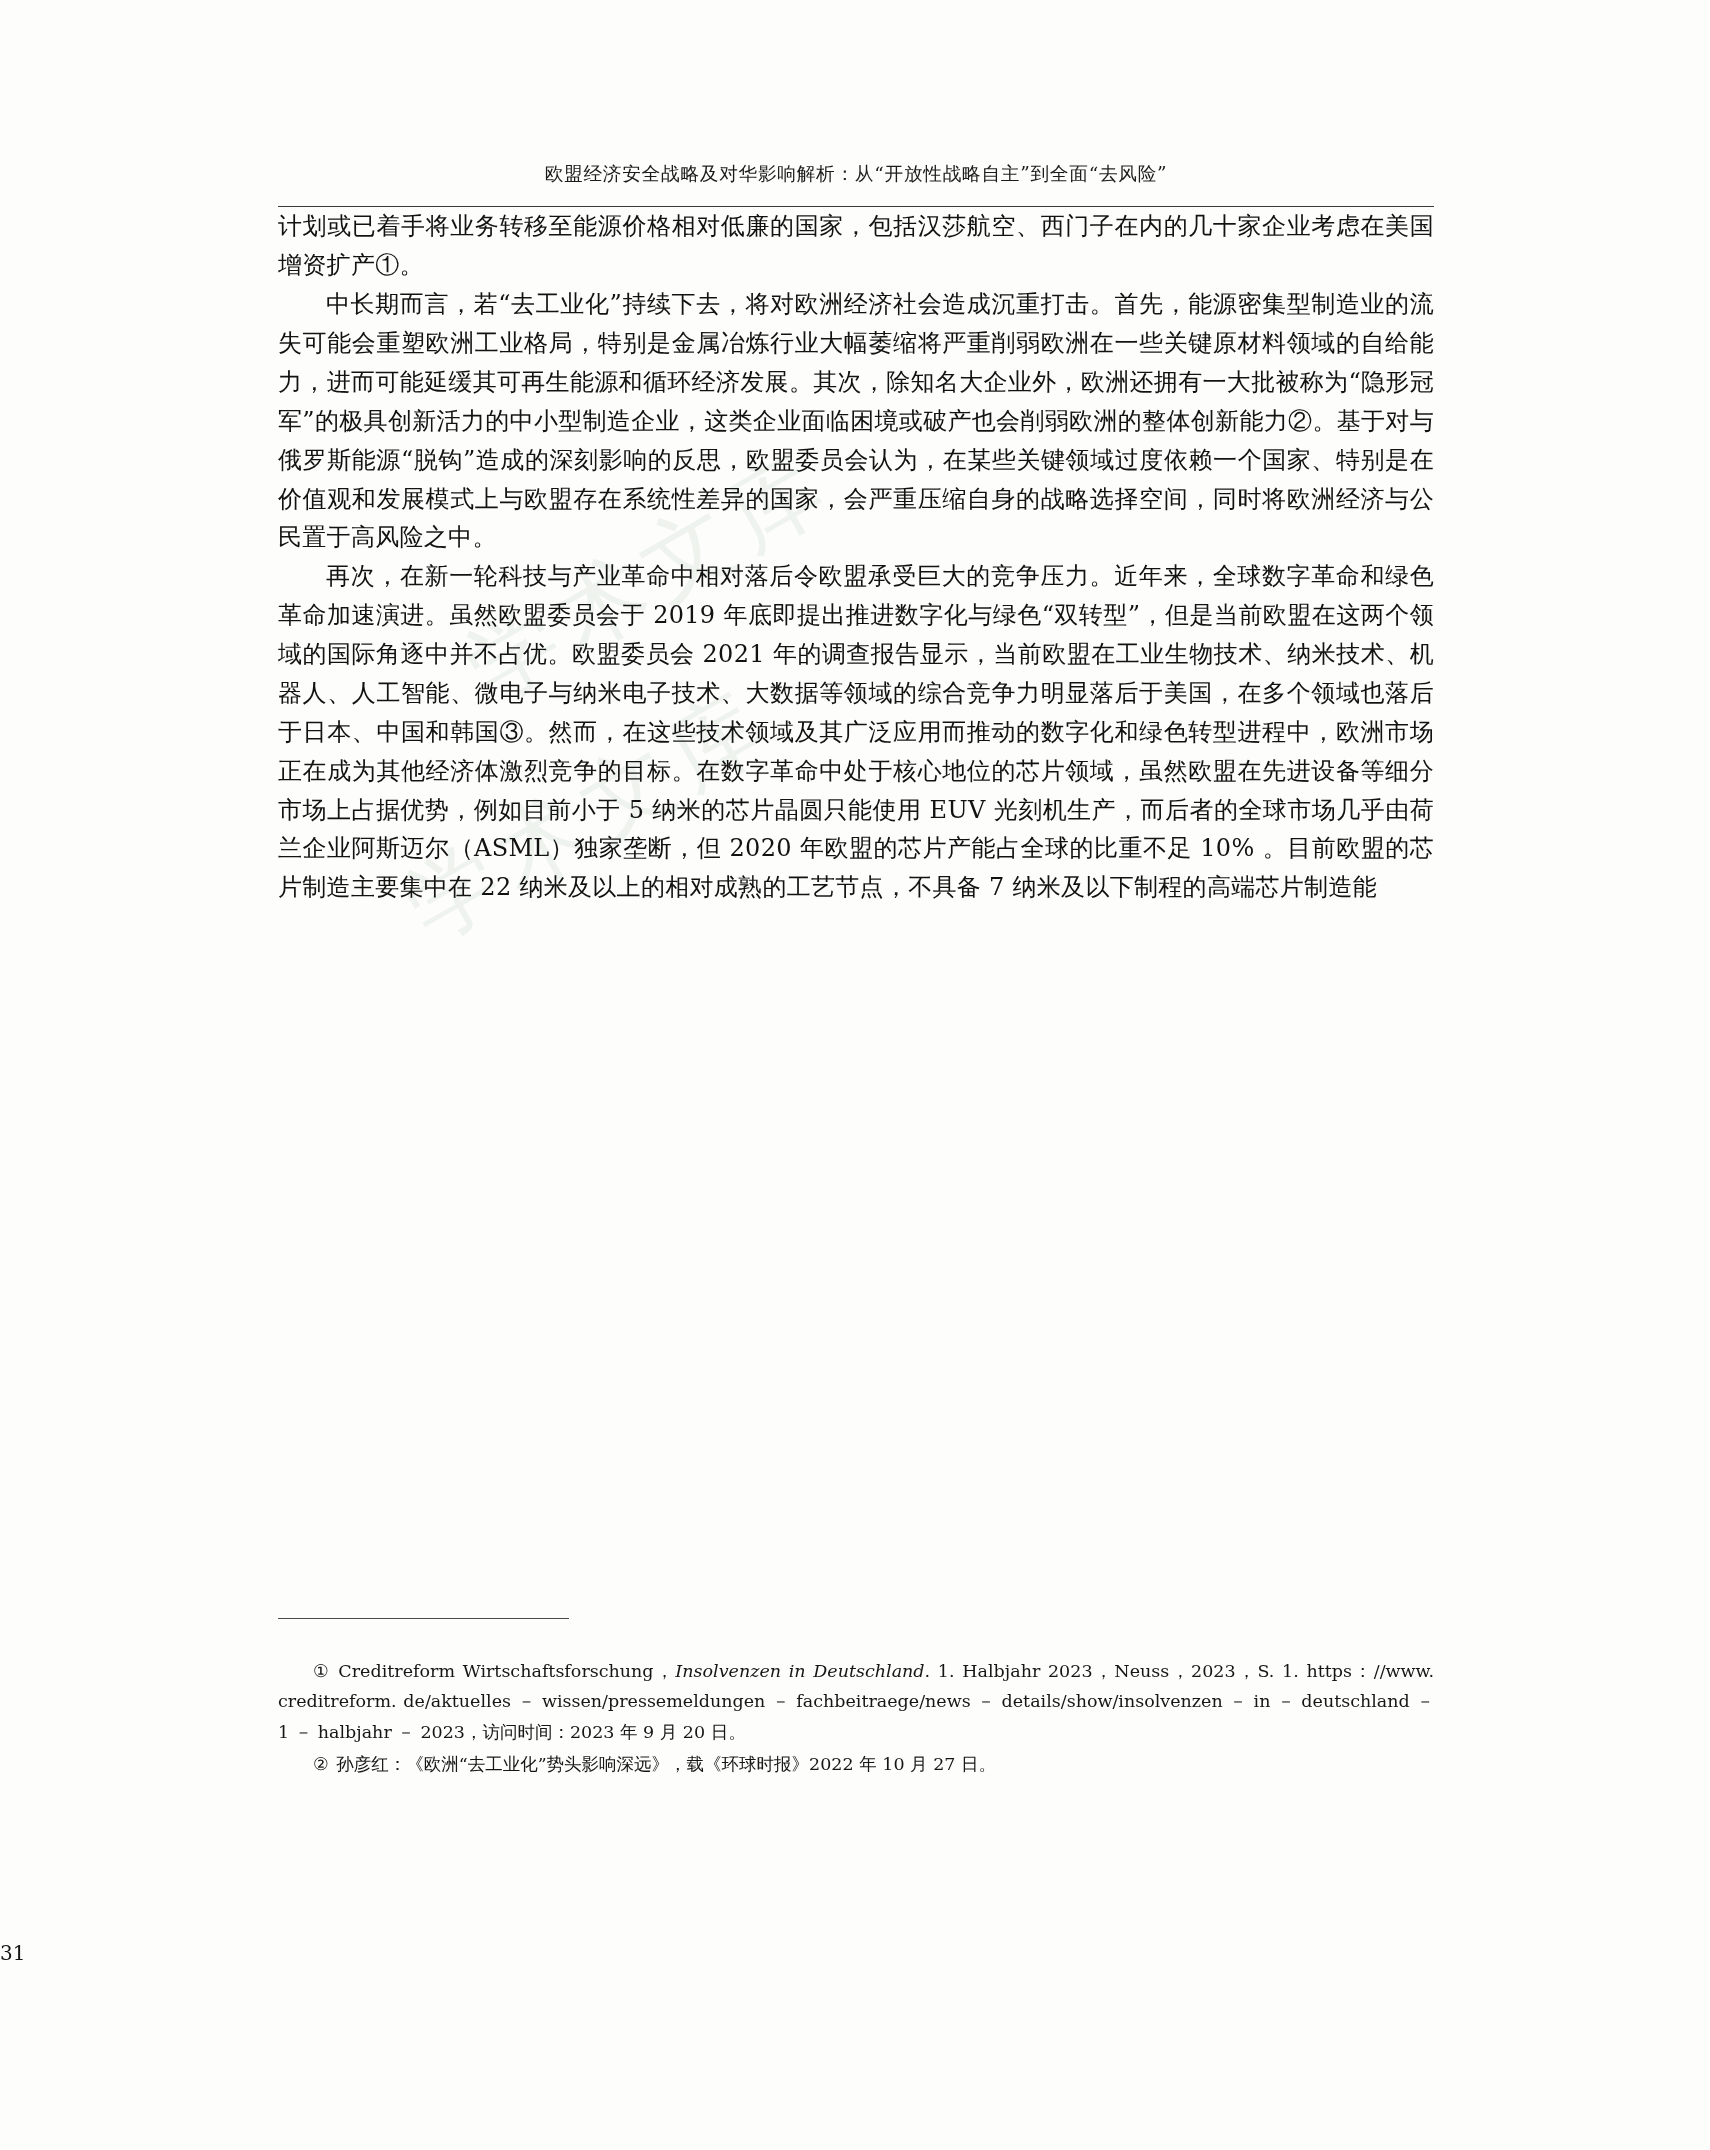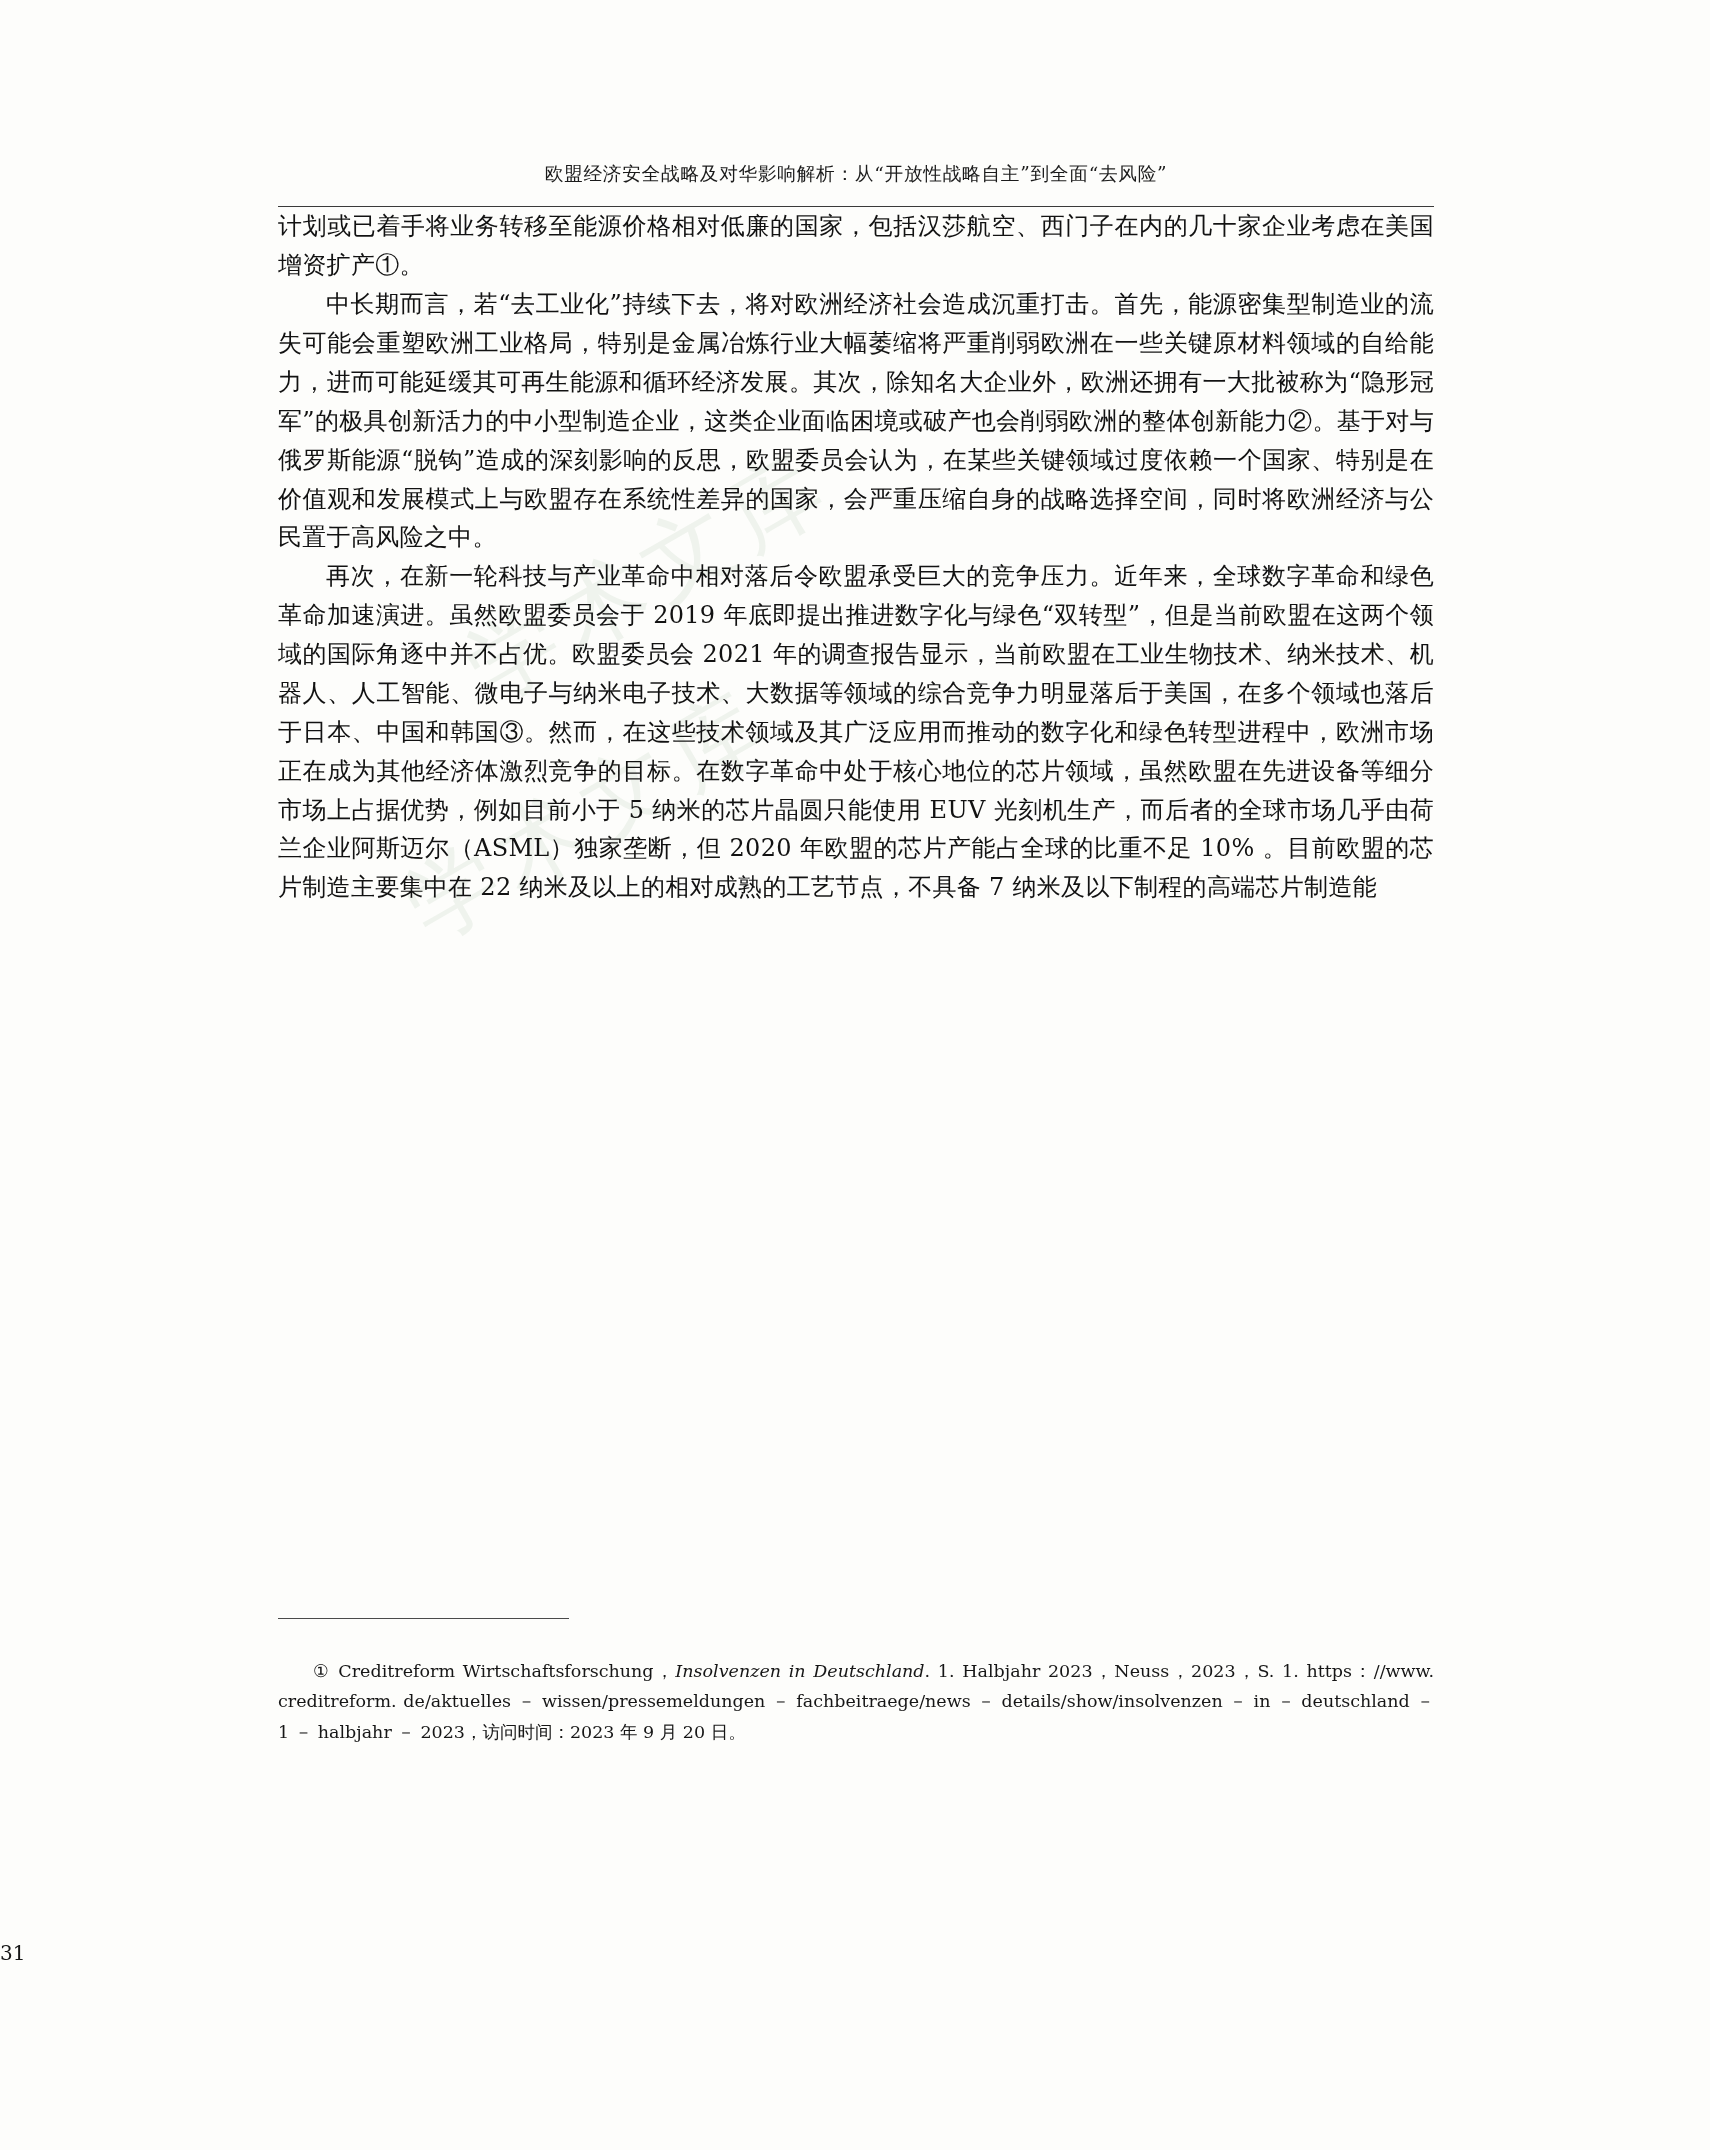--- a/index.html
+++ b/index.html
@@ -126,18 +126,21 @@
     </div>
 
   </div>
 
   <div class="footnote-rule"></div>
 
   <div class="footnotes">
     <p class="fn">
       <span class="marker">①</span><span>Creditreform Wirtschaftsforschung，</span><i>Insolvenzen in Deutschland</i><span>. 1. Halbjahr 2023，Neuss，2023，S. 1. https：//www. creditreform. de/aktuelles － wissen/pressemeldungen － fachbeitraege/news － details/show/insolvenzen － in － deutschland － 1 － halbjahr － 2023，访问时间：2023 年 9 月 20 日。</span>
     </p>
+    <p class="fn">
+      <span class="marker">②</span><span>孙彦红：《欧洲“去工业化”势头影响深远》，载《环球时报》2022 年 10 月 27 日。</span>
+    </p>
   </div>
 
   <div class="page-number">31</div>
 
 </div>
 
 
 </body></html>

